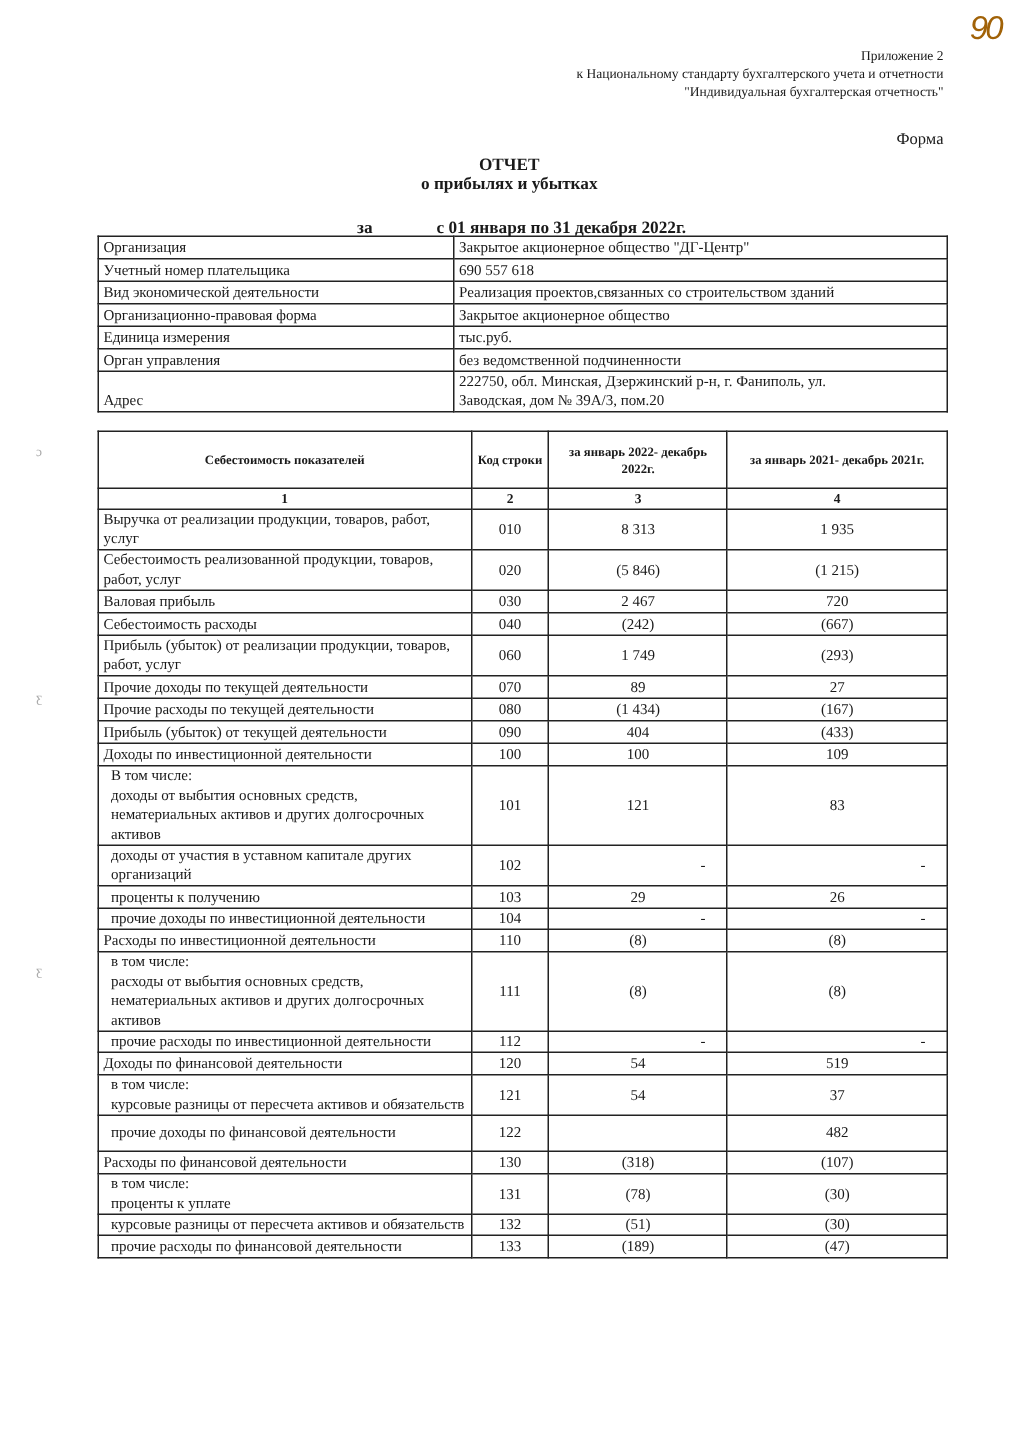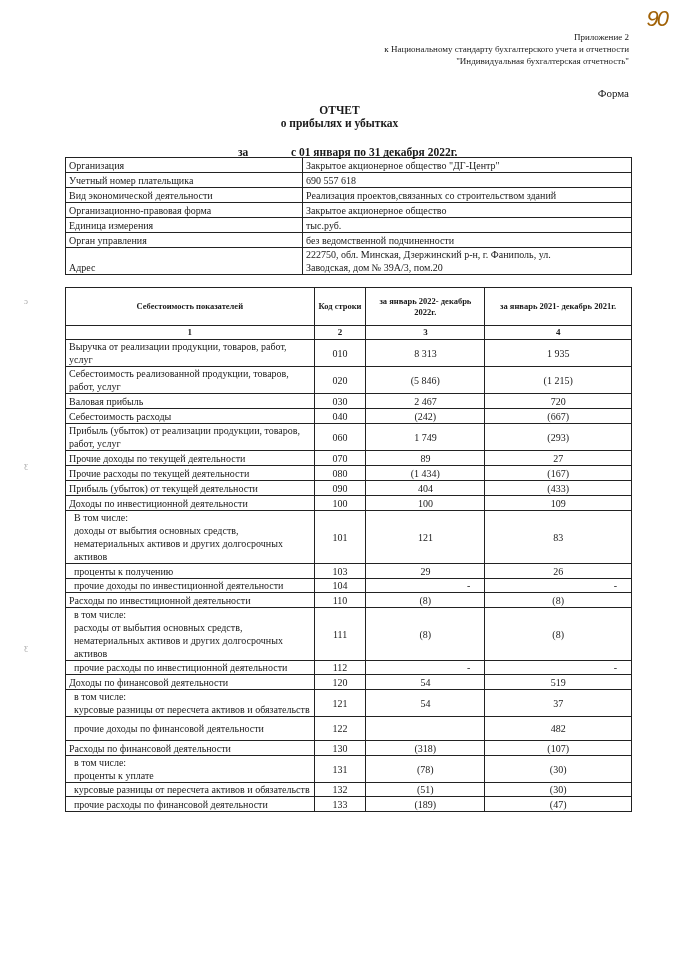--- a/index.html
+++ b/index.html
@@ -162,20 +162,26 @@
         <td class="v">100</td>
         <td class="v">109</td>
       </tr>
       <tr>
         <td class="name sub" style="white-space: pre-line;">В том числе:
 доходы от выбытия основных средств, нематериальных активов и других долгосрочных активов</td>
         <td class="code">101</td>
         <td class="v">121</td>
         <td class="v">83</td>
       </tr>
+      <tr>
+        <td class="name sub" style="white-space: pre-line;">доходы от участия в уставном капитале других организаций</td>
+        <td class="code">102</td>
+        <td class="v dash">-</td>
+        <td class="v dash">-</td>
+      </tr>
       <tr style="height: 15px;">
         <td class="name sub" style="white-space: pre-line;">проценты к получению</td>
         <td class="code">103</td>
         <td class="v">29</td>
         <td class="v">26</td>
       </tr>
       <tr>
         <td class="name sub" style="white-space: pre-line;">прочие доходы по инвестиционной деятельности</td>
         <td class="code">104</td>
         <td class="v dash">-</td>

